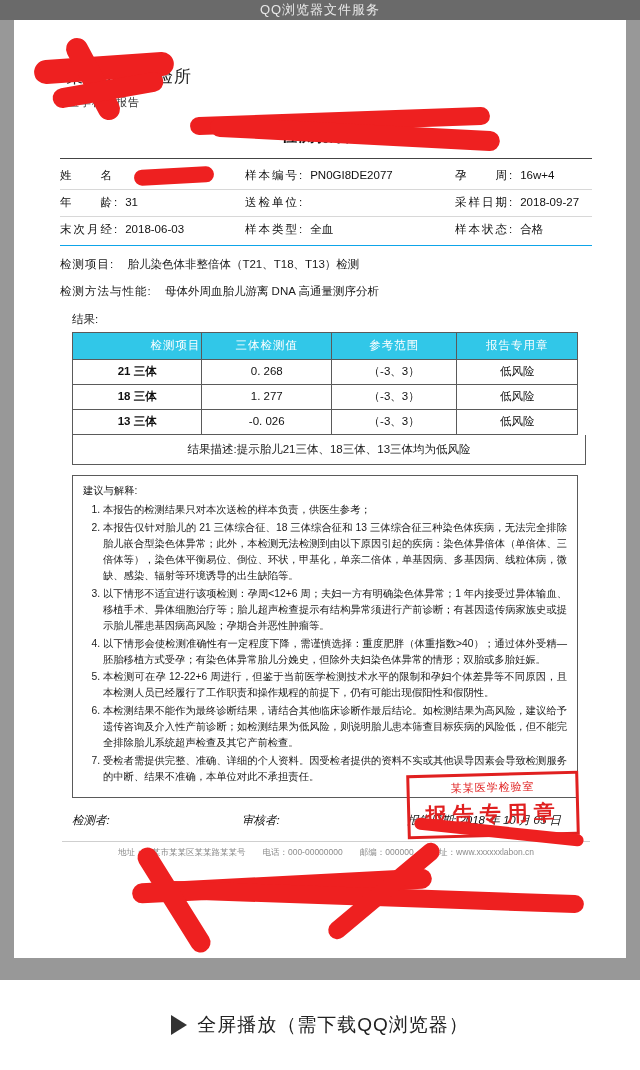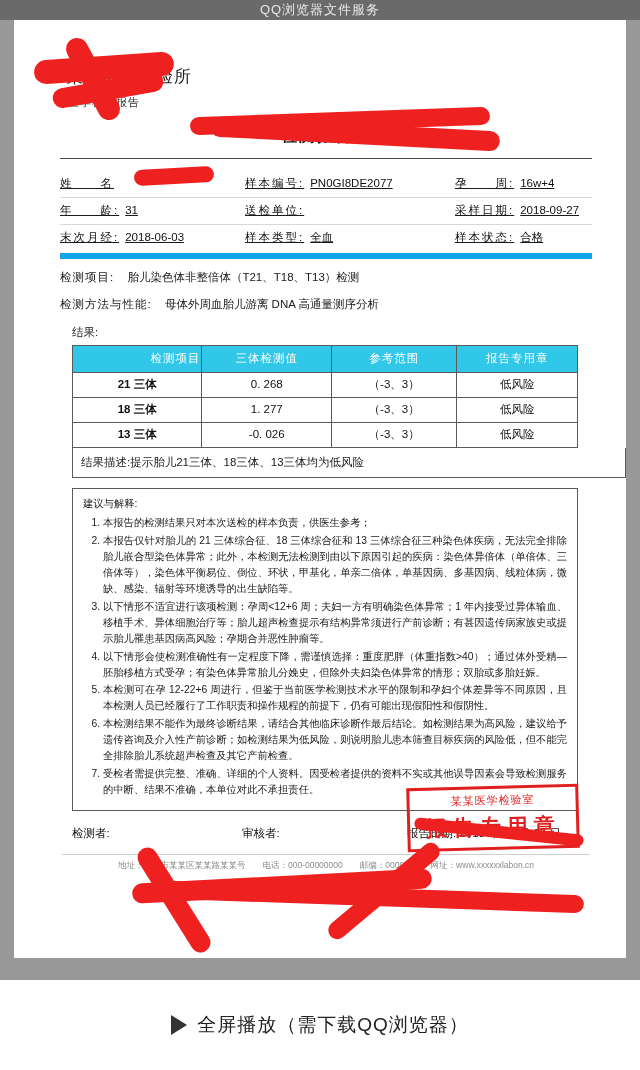--- a/index.html
+++ b/index.html
@@ -81,23 +81,22 @@
     text-align: center;
     font-size: 16px;
     font-weight: bold;
     letter-spacing: 2px;
     color: #111;
   }
 
   
   .info {
     border-top: 1px solid #444;
-    border-bottom: 6px solid #0ea5e9;
-    padding: 12px 0 2px 0;
-    text-decoration: underline;
+    border-bottom: 1px solid #0ea5e9;
+    padding: 4px 0 2px 0;
   }
   .info-row {
     display: flex;
     align-items: center;
     height: 26px;
     border-bottom: 1px solid #d8d8d8;
   }
   .info-row:last-child { border-bottom: none; }
   .cell {
     display: flex;
@@ -153,27 +152,28 @@
     text-align: center;
     color: #111;
   }
   table.res td.name { font-weight: bold; }
   .col1 { width: 130px; text-align: right; }
   .col2 { width: 130px; }
   .col3 { width: 125px; }
   .col4 { width: 121px; }
 
   .desc-box {
-    width: 554px;
+    width: 514px;
     margin-left: 12px;
     border: 1px solid #5a5a5a;
     border-top: none;
     box-sizing: border-box;
     padding: 6px 8px;
     font-size: 11.5px;
+    text-align: center;
   }
 
   .advice-box {
     width: 506px;
     margin-left: 12px;
     margin-top: 10px;
     border: 1px solid #5a5a5a;
     box-sizing: border-box;
     padding: 7px 10px 10px 10px;
     font-size: 10.3px;
@@ -190,20 +190,21 @@
     text-align: justify;
   }
 
   .sign-row {
     margin-top: 14px;
     margin-left: 12px;
     display: flex;
     font-size: 11.5px;
     color: #111;
     align-items: center;
+    font-style: italic;
   }
   .sign-row .s1 { width: 170px; }
   .sign-row .s2 { width: 165px; }
   .sign-row .s3 { width: 180px; }
 
   .foot-note {
     margin-top: 12px;
     margin-left: 2px;
     font-size: 8.5px;
     color: #8c8c8c;

